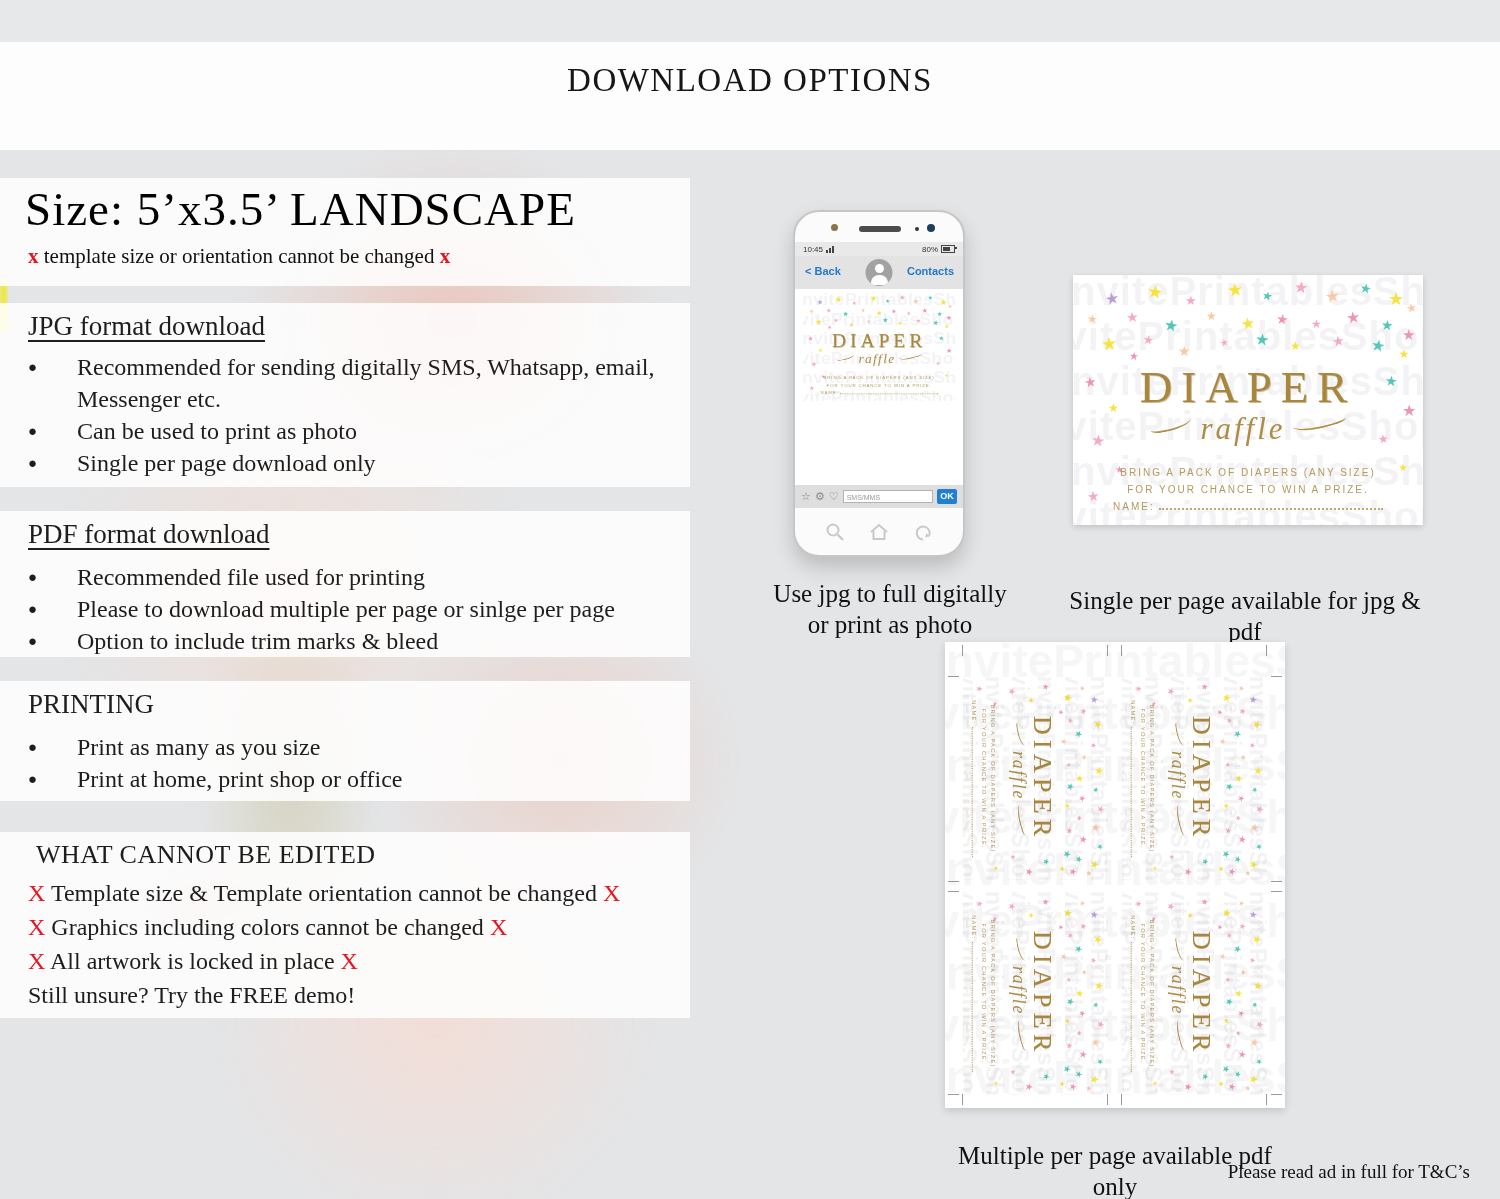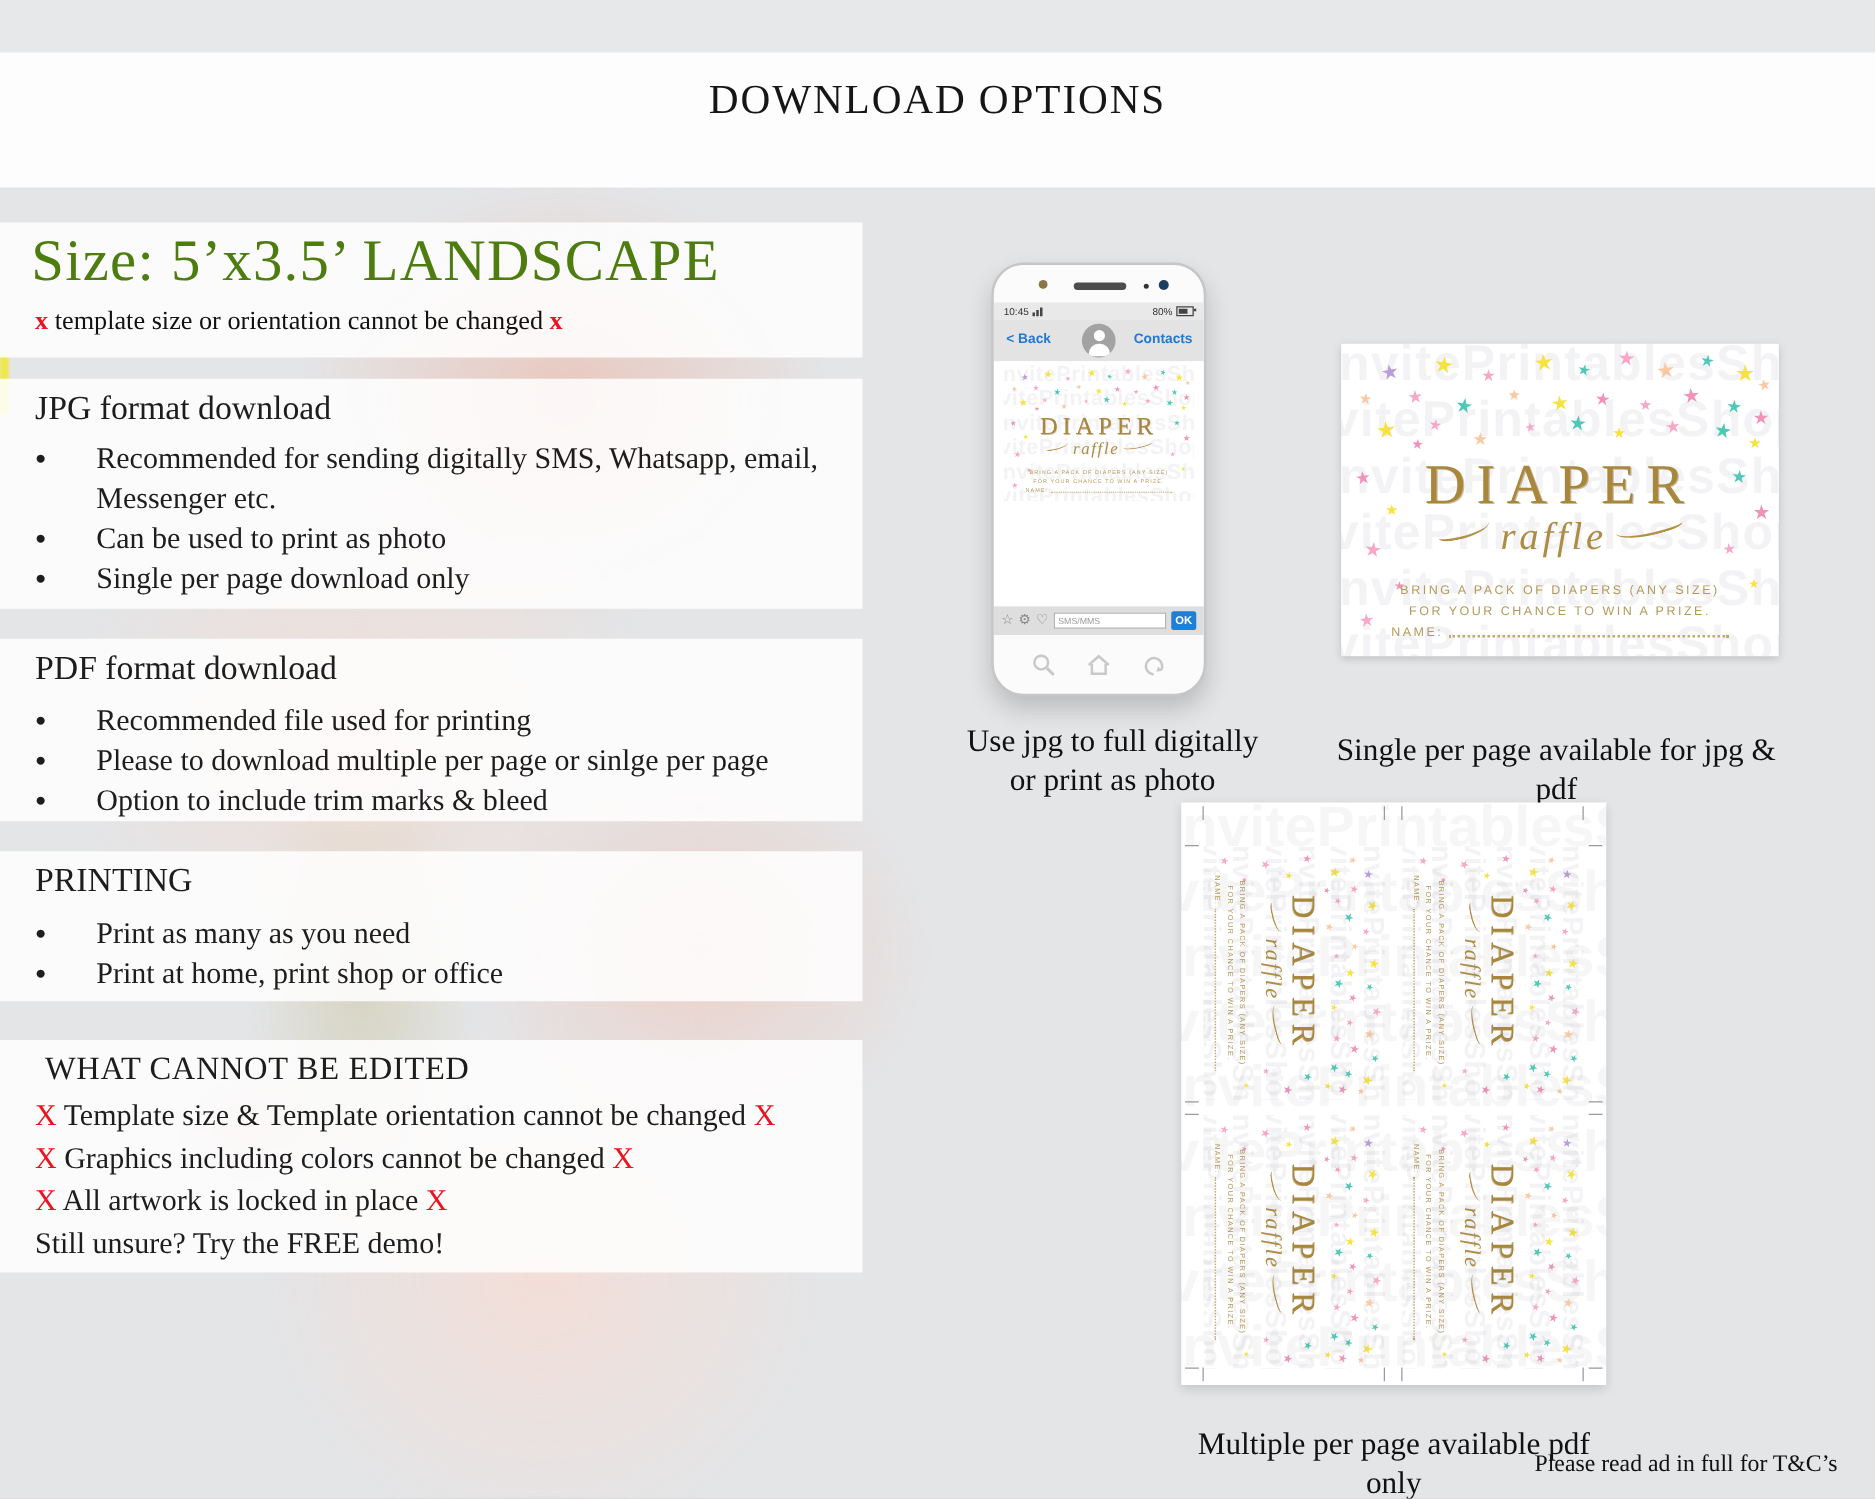--- a/index.html
+++ b/index.html
@@ -26,27 +26,27 @@
   #header-subtitle{margin-top:6px;font-size:30px;color:#111;}
 
   
   .band{position:absolute;left:0;width:690px;background:rgba(255,255,255,.85);}
   #band-size{top:178px;height:108px;}
   #band-jpg{top:303px;height:184px;}
   #band-pdf{top:511px;height:146px;}
   #band-print{top:681px;height:120px;}
   #band-cannot{top:832px;height:186px;}
 
-  #size-heading{position:absolute;left:25px;top:4px;font-size:47px;letter-spacing:1px;color:#4d7c0f;}
+  #size-heading{position:absolute;left:25px;top:4px;font-size:47px;letter-spacing:1px;color:#000000;}
   #size-note{position:absolute;left:28px;top:66px;font-size:21px;color:#111;}
   .redx{color:#e81420;}
   .redx.b{font-weight:bold;}
 
   .sec-heading{position:absolute;left:28px;top:8px;font-size:27px;
-               text-underline-offset:5px;}
+               text-decoration:underline;text-underline-offset:5px;}
   .sec-heading.nounder{text-decoration:none;}
   .bullets{position:absolute;left:28px;top:48px;right:14px;}
   .bullet-row{display:flex;font-size:24px;line-height:32px;}
   .bullet-row .dot{width:26px;font-size:15px;flex:none;}
   .bullet-row .btxt{flex:1;margin-left:23px;}
   #band-pdf .bullets,#band-print .bullets{top:50px;}
   #cannot-heading{position:absolute;left:36px;top:8px;font-size:26px;letter-spacing:.5px;}
   #cannot-items{position:absolute;left:28px;top:44px;right:10px;}
   .cannot-row{font-size:24px;line-height:34px;}
   .cannot-row .redx{font-size:24px;}
@@ -194,21 +194,21 @@
           <span class="btxt">Option to include trim marks &amp; bleed</span>
         </div>
       </div>
   </div>
 
   <div id="band-print" class="band">
     <div class="sec-heading nounder">PRINTING</div>
     <div class="bullets">
         <div class="bullet-row">
           <span class="dot">●</span>
-          <span class="btxt">Print as many as you need</span>
+          <span class="btxt">Print as many as you size</span>
         </div>
         <div class="bullet-row">
           <span class="dot">●</span>
           <span class="btxt">Print at home, print shop or office</span>
         </div>
       </div>
   </div>
 
   <div id="band-cannot" class="band">
     <div id="cannot-heading">WHAT CANNOT BE EDITED</div>

